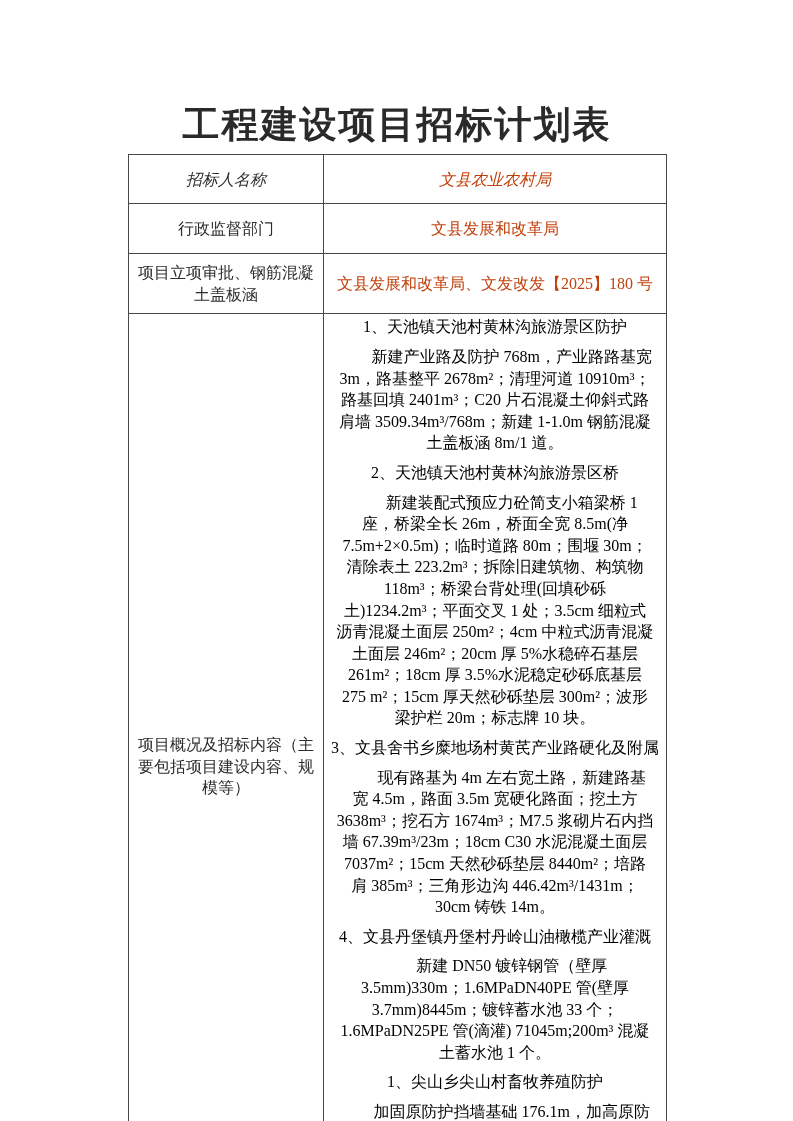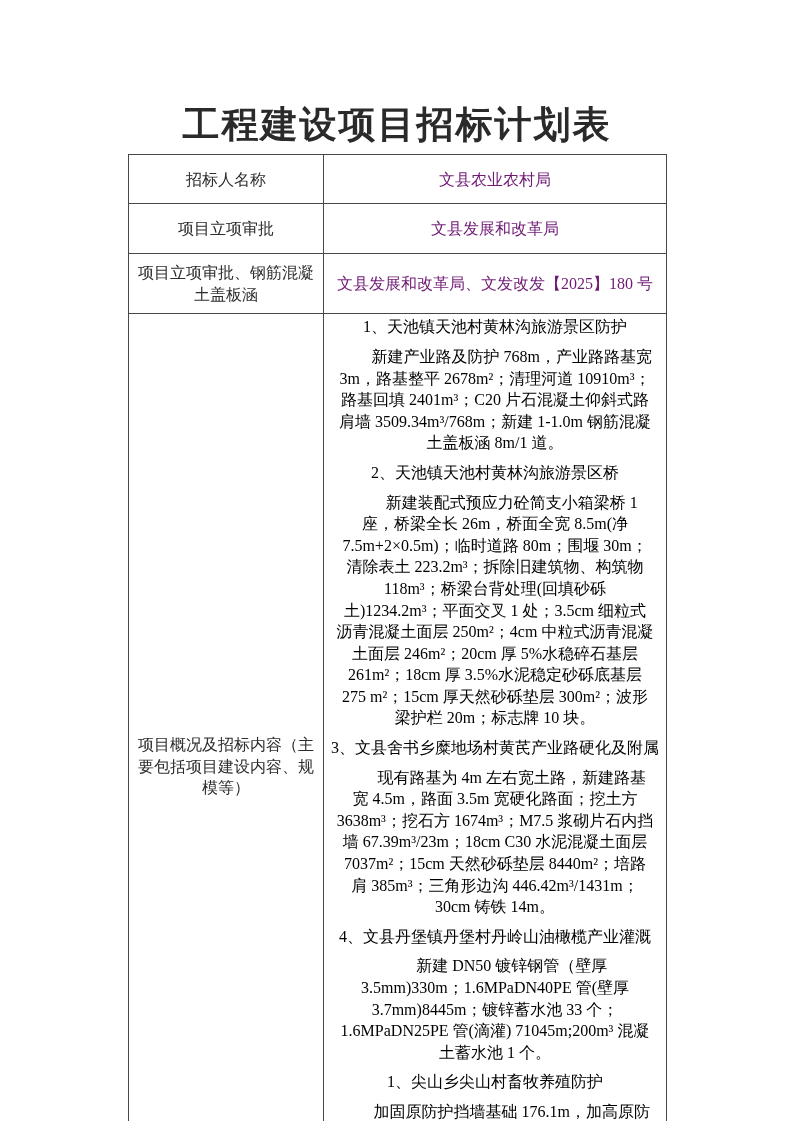--- a/index.html
+++ b/index.html
@@ -45,23 +45,23 @@
     line-height: 1.35;
   }
   col.c-label { width: 195px; }
   col.c-value { width: 343px; }
   td.label-cell {
     text-align: center;
     color: #2c2c2c;
   }
   td.value-cell {
     text-align: center;
-    color: #701a75;
+    color: #c2410c;
   }
-  tr.r1 td { height: 44px; }
+  tr.r1 td { height: 44px; font-style: italic; }
   tr.r2 td { height: 48px; }
   tr.r3 td { height: 45px; }
   tr.r4 td { height: 55px; }
   tr.r5 td { height: 636px; text-align: center; }
   td.overview-cell {
     vertical-align: top;
     text-align: justify;
     text-justify: inter-ideograph;
     padding: 5px 7px 5px 8px;
     font-size: 16.5px;
@@ -89,21 +89,21 @@
     <colgroup>
       <col class="c-label">
       <col class="c-value">
     </colgroup>
     <tbody>
       <tr class="r1">
         <td class="label-cell">招标人名称</td>
         <td class="value-cell">文县农业农村局</td>
       </tr>
       <tr class="r3">
-        <td class="label-cell">项目立项审批</td>
+        <td class="label-cell">行政监督部门</td>
         <td class="value-cell">文县发展和改革局</td>
       </tr>
       <tr class="r4">
         <td class="label-cell">项目立项审批、钢筋混凝土盖板涵</td>
         <td class="value-cell">文县发展和改革局、文发改发【2025】180 号</td>
       </tr>
       <tr class="r5">
         <td class="label-cell">项目概况及招标内容（主要包括项目建设内容、规模等）</td>
         <td class="overview-cell">
 

